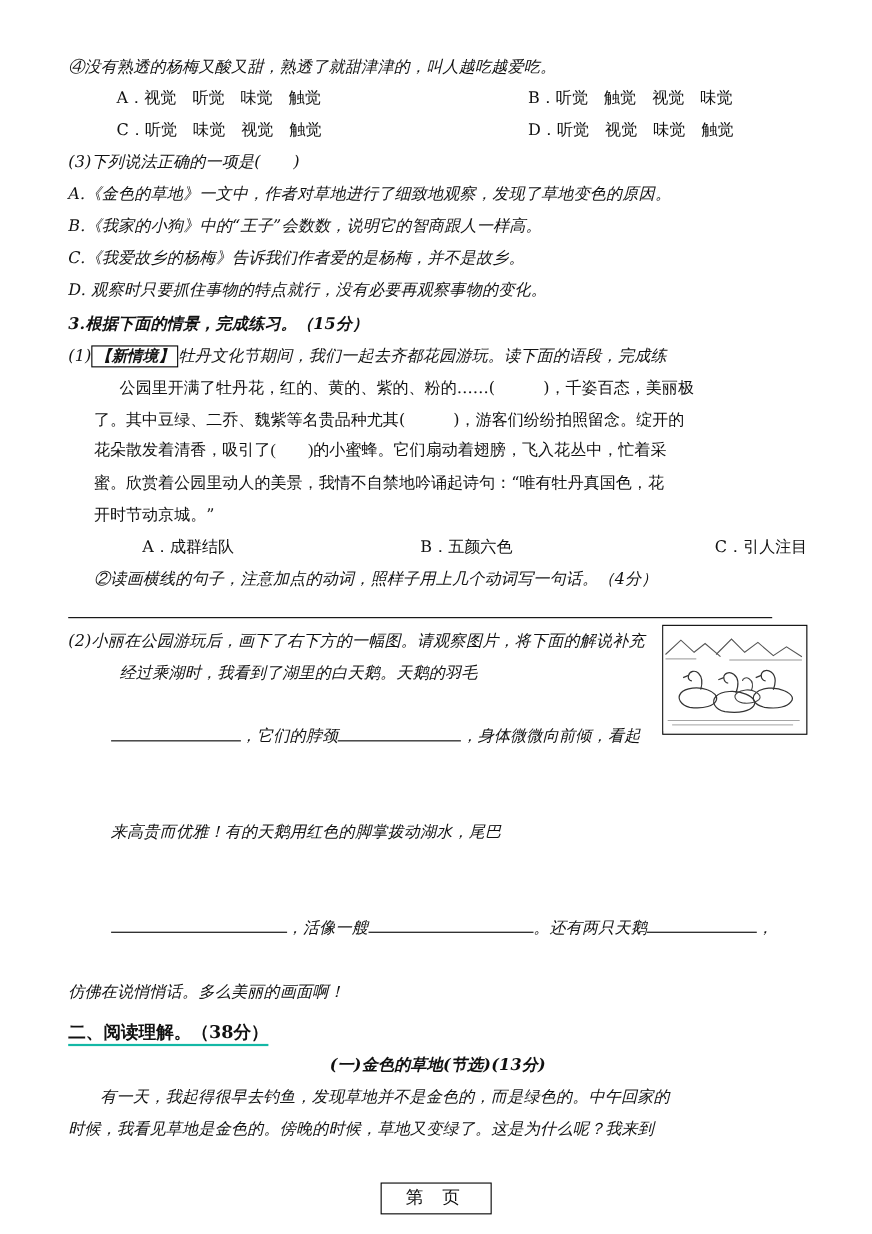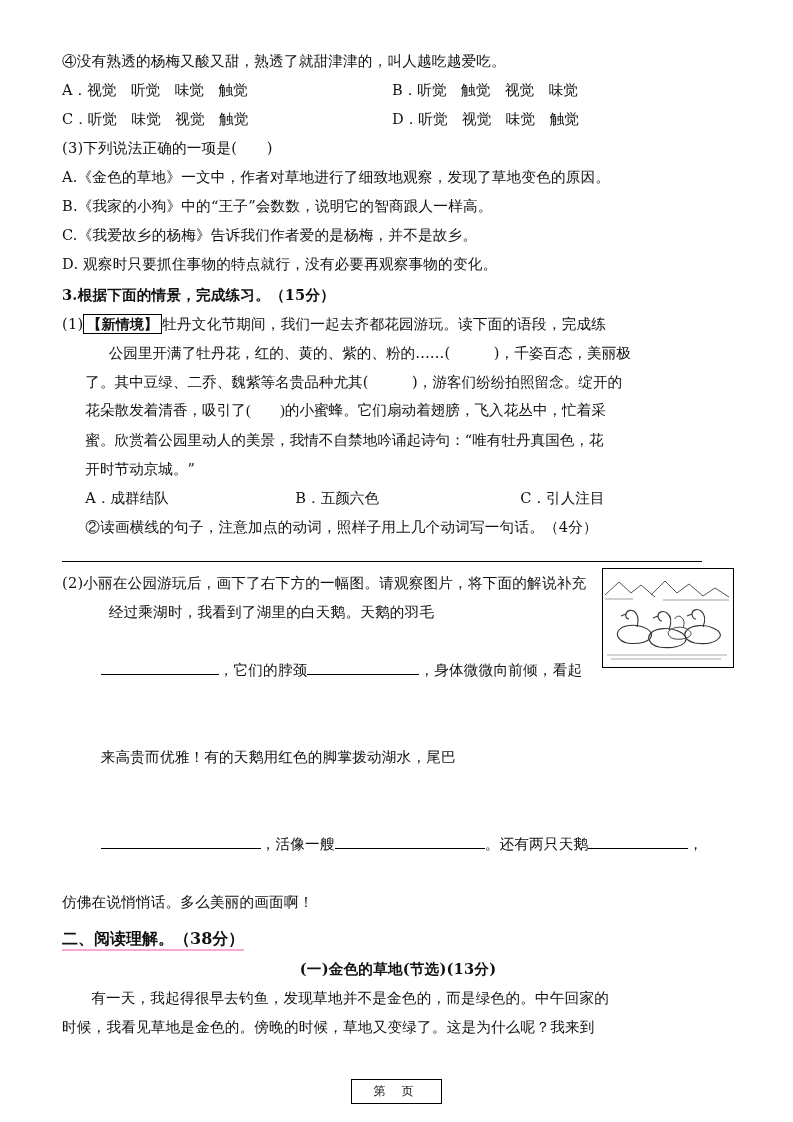--- a/index.html
+++ b/index.html
@@ -26,30 +26,31 @@
     position: absolute;
     left: 62px;
     top: 46px;
     width: 672px;
   }
   .line {
     font-size: 14.6px;
     line-height: 29px;
     letter-spacing: 0.2px;
     white-space: pre-wrap;
+    font-style: italic;
   }
   .bold { font-weight: bold; }
   .section-head {
     font-size: 16px;
     font-weight: bold;
     line-height: 30px;
     margin-top: 8px;
   }
   .section-head .under {
-    border-bottom: 2px solid #f9a8d4;
+    border-bottom: 2px solid #14b8a6;
     padding-bottom: 1px;
   }
   .center { text-align: center; }
   .para {
     font-size: 14.6px;
     line-height: 29px;
     text-indent: 2em;
     white-space: pre-wrap;
   }
   .hang {
@@ -81,31 +82,32 @@
     position: absolute;
     left: 0;
     bottom: 18px;
     width: 793px;
     text-align: center;
   }
   .footer-box {
     display: inline-block;
     border: 1px solid #000;
     padding: 3px 22px;
-    font-size: 12px;
+    font-size: 16px;
     letter-spacing: 6px;
     font-family: "DejaVu Serif", "Liberation Serif", serif;
   }
   .choices {
     display: flex;
     font-size: 14.6px;
     line-height: 29px;
   }
   .choices .c {
     white-space: pre;
+    margin-left: 44px;
   }
   .img-box {
     position: absolute;
     right: 0;
     top: 0;
     width: 130px;
     height: 98px;
     border: 1px solid #000;
     background: #fdfdfd;
     overflow: hidden;

